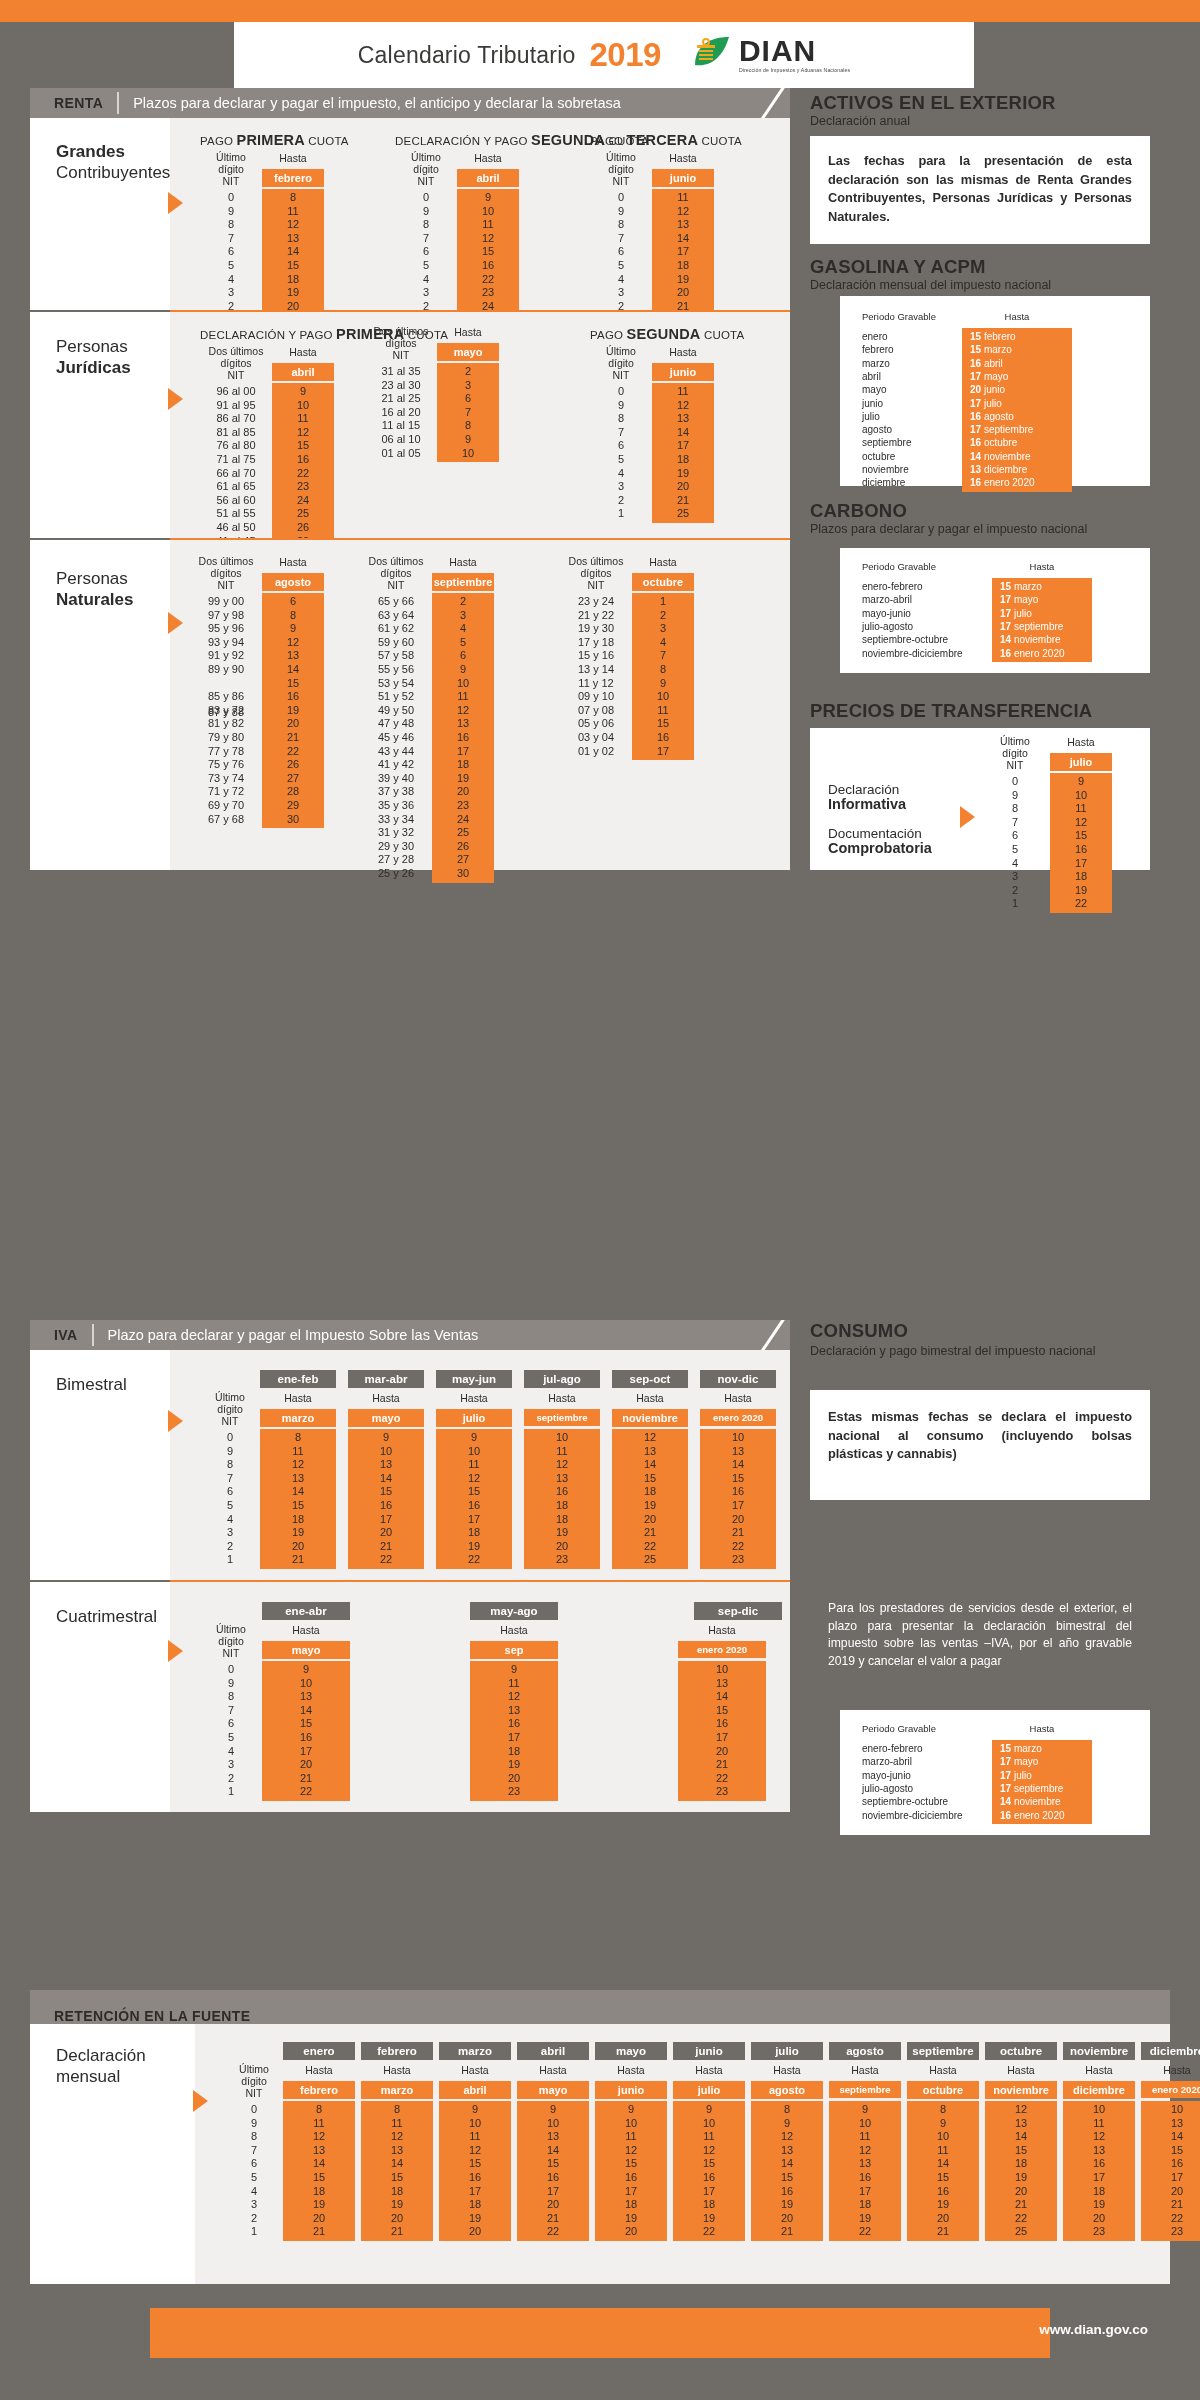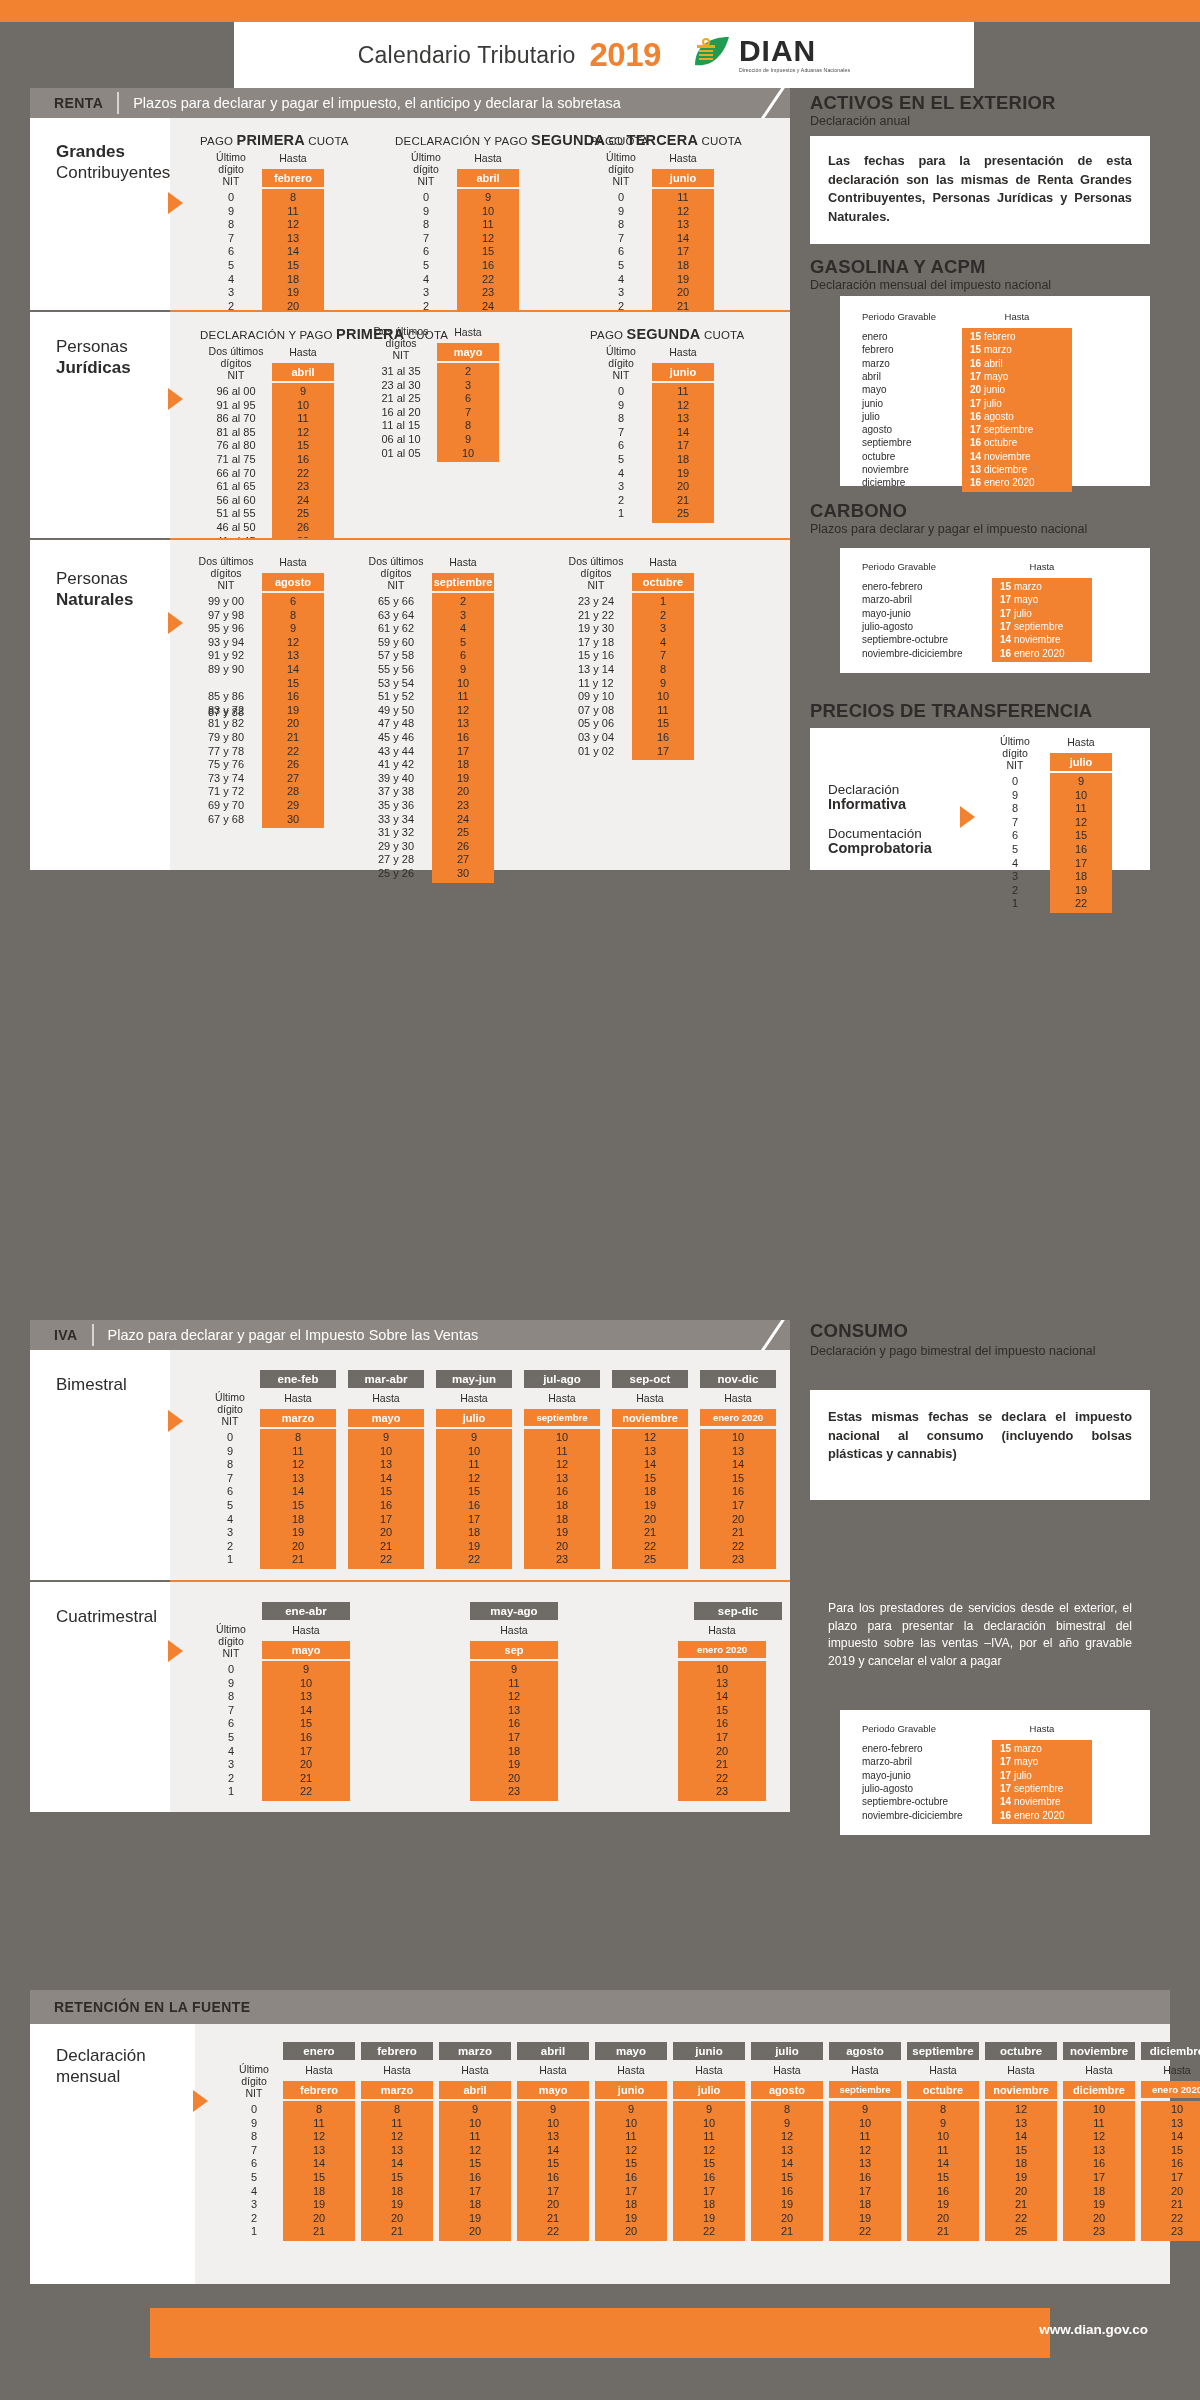--- a/index.html
+++ b/index.html
@@ -621,21 +621,21 @@
       <div class="ocell" style="position: absolute; left: 470px; top: 1758.2px; width: 88px;">19</div>
       <div class="ocell" style="position: absolute; left: 678px; top: 1758.2px; width: 88px;">21</div>
       <div class="ocell" style="position: absolute; left: 262px; top: 1771.8px; width: 88px;">21</div>
       <div class="ocell" style="position: absolute; left: 470px; top: 1771.8px; width: 88px;">20</div>
       <div class="ocell" style="position: absolute; left: 678px; top: 1771.8px; width: 88px;">22</div>
       <div class="ocell" style="position: absolute; left: 262px; top: 1785.4px; width: 88px;">22</div>
       <div class="ocell" style="position: absolute; left: 470px; top: 1785.4px; width: 88px;">23</div>
       <div class="ocell" style="position: absolute; left: 678px; top: 1785.4px; width: 88px;">23</div>
     </div>
 
-  <div class="sec-bar plain" style="left:30px;top:1990px;width:1140px;height:34px;">
+  <div class="sec-bar plain" style="left:30px;top:1990px;width:1140px;height:34px;align-items:flex-end;">
     <span class="sec-name">RETENCIÓN EN LA FUENTE</span>
   </div>
   <div class="panel" style="left:30px;top:2024px;width:1140px;height:260px;"></div>
   <div class="panel-white" style="left:30px;top:2024px;width:165px;height:260px;"></div>
   <div class="lbl-block" style="left:30px;top:2024px;width:165px;height:86px;">
     <span class="lbl-l2">Declaración</span>
     <span class="lbl-l2">mensual</span>
   </div>
   <div class="arrow" style="left:193px;top:2090px;"></div>
   <div id="retencion-table">

